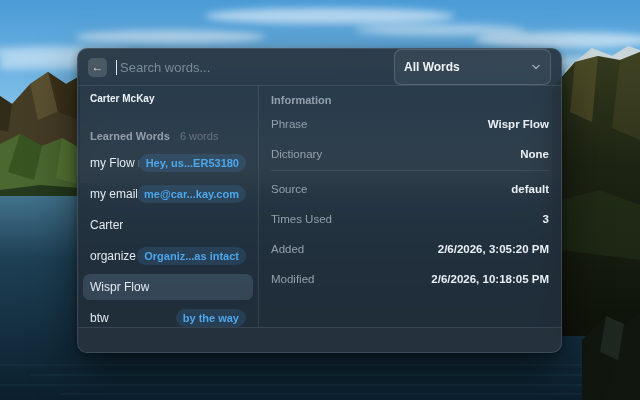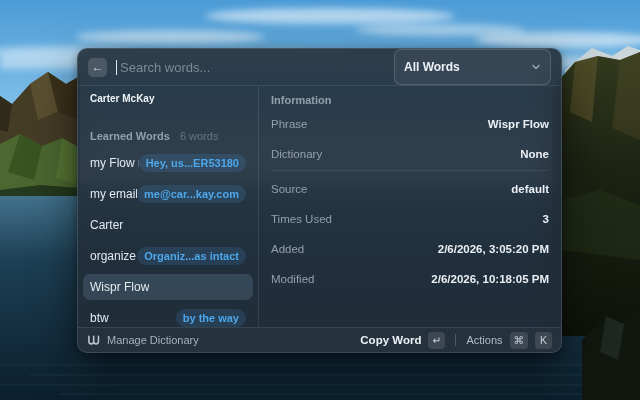--- a/index.html
+++ b/index.html
@@ -203,32 +203,16 @@
           <span class="dvalue">2/6/2026, 3:05:20 PM</span>
         </div>
         <div class="drow">
           <span class="dlabel">Modified</span>
           <span class="dvalue">2/6/2026, 10:18:05 PM</span>
         </div>
       </div>
     </div>
 
     <div class="footer">
-      <div class="manage">
-        <span class="logo">
-          <svg width="13" height="11" viewBox="0 0 14 12">
-              <path d="M2 1.5v5.6a2.6 2.6 0 0 0 5.2 0V1.5 M7.2 1.5v5.6a2.6 2.6 0 0 0 5.2 0V1.5" fill="none" stroke="currentColor" stroke-width="1.7" stroke-linecap="round"></path>
-            </svg>
-        </span>
-        <span class="manage-label">Manage Dictionary</span>
-      </div>
-      <div class="footer-right">
-        <span class="copy-label">Copy Word</span>
-        <span class="key">↵</span>
-        <span class="vdiv"></span>
-        <span class="actions-label">Actions</span>
-        <span class="key">⌘</span>
-        <span class="key">K</span>
-      </div>
     </div>
 
   </div>
 </div>
 
 </body></html>

